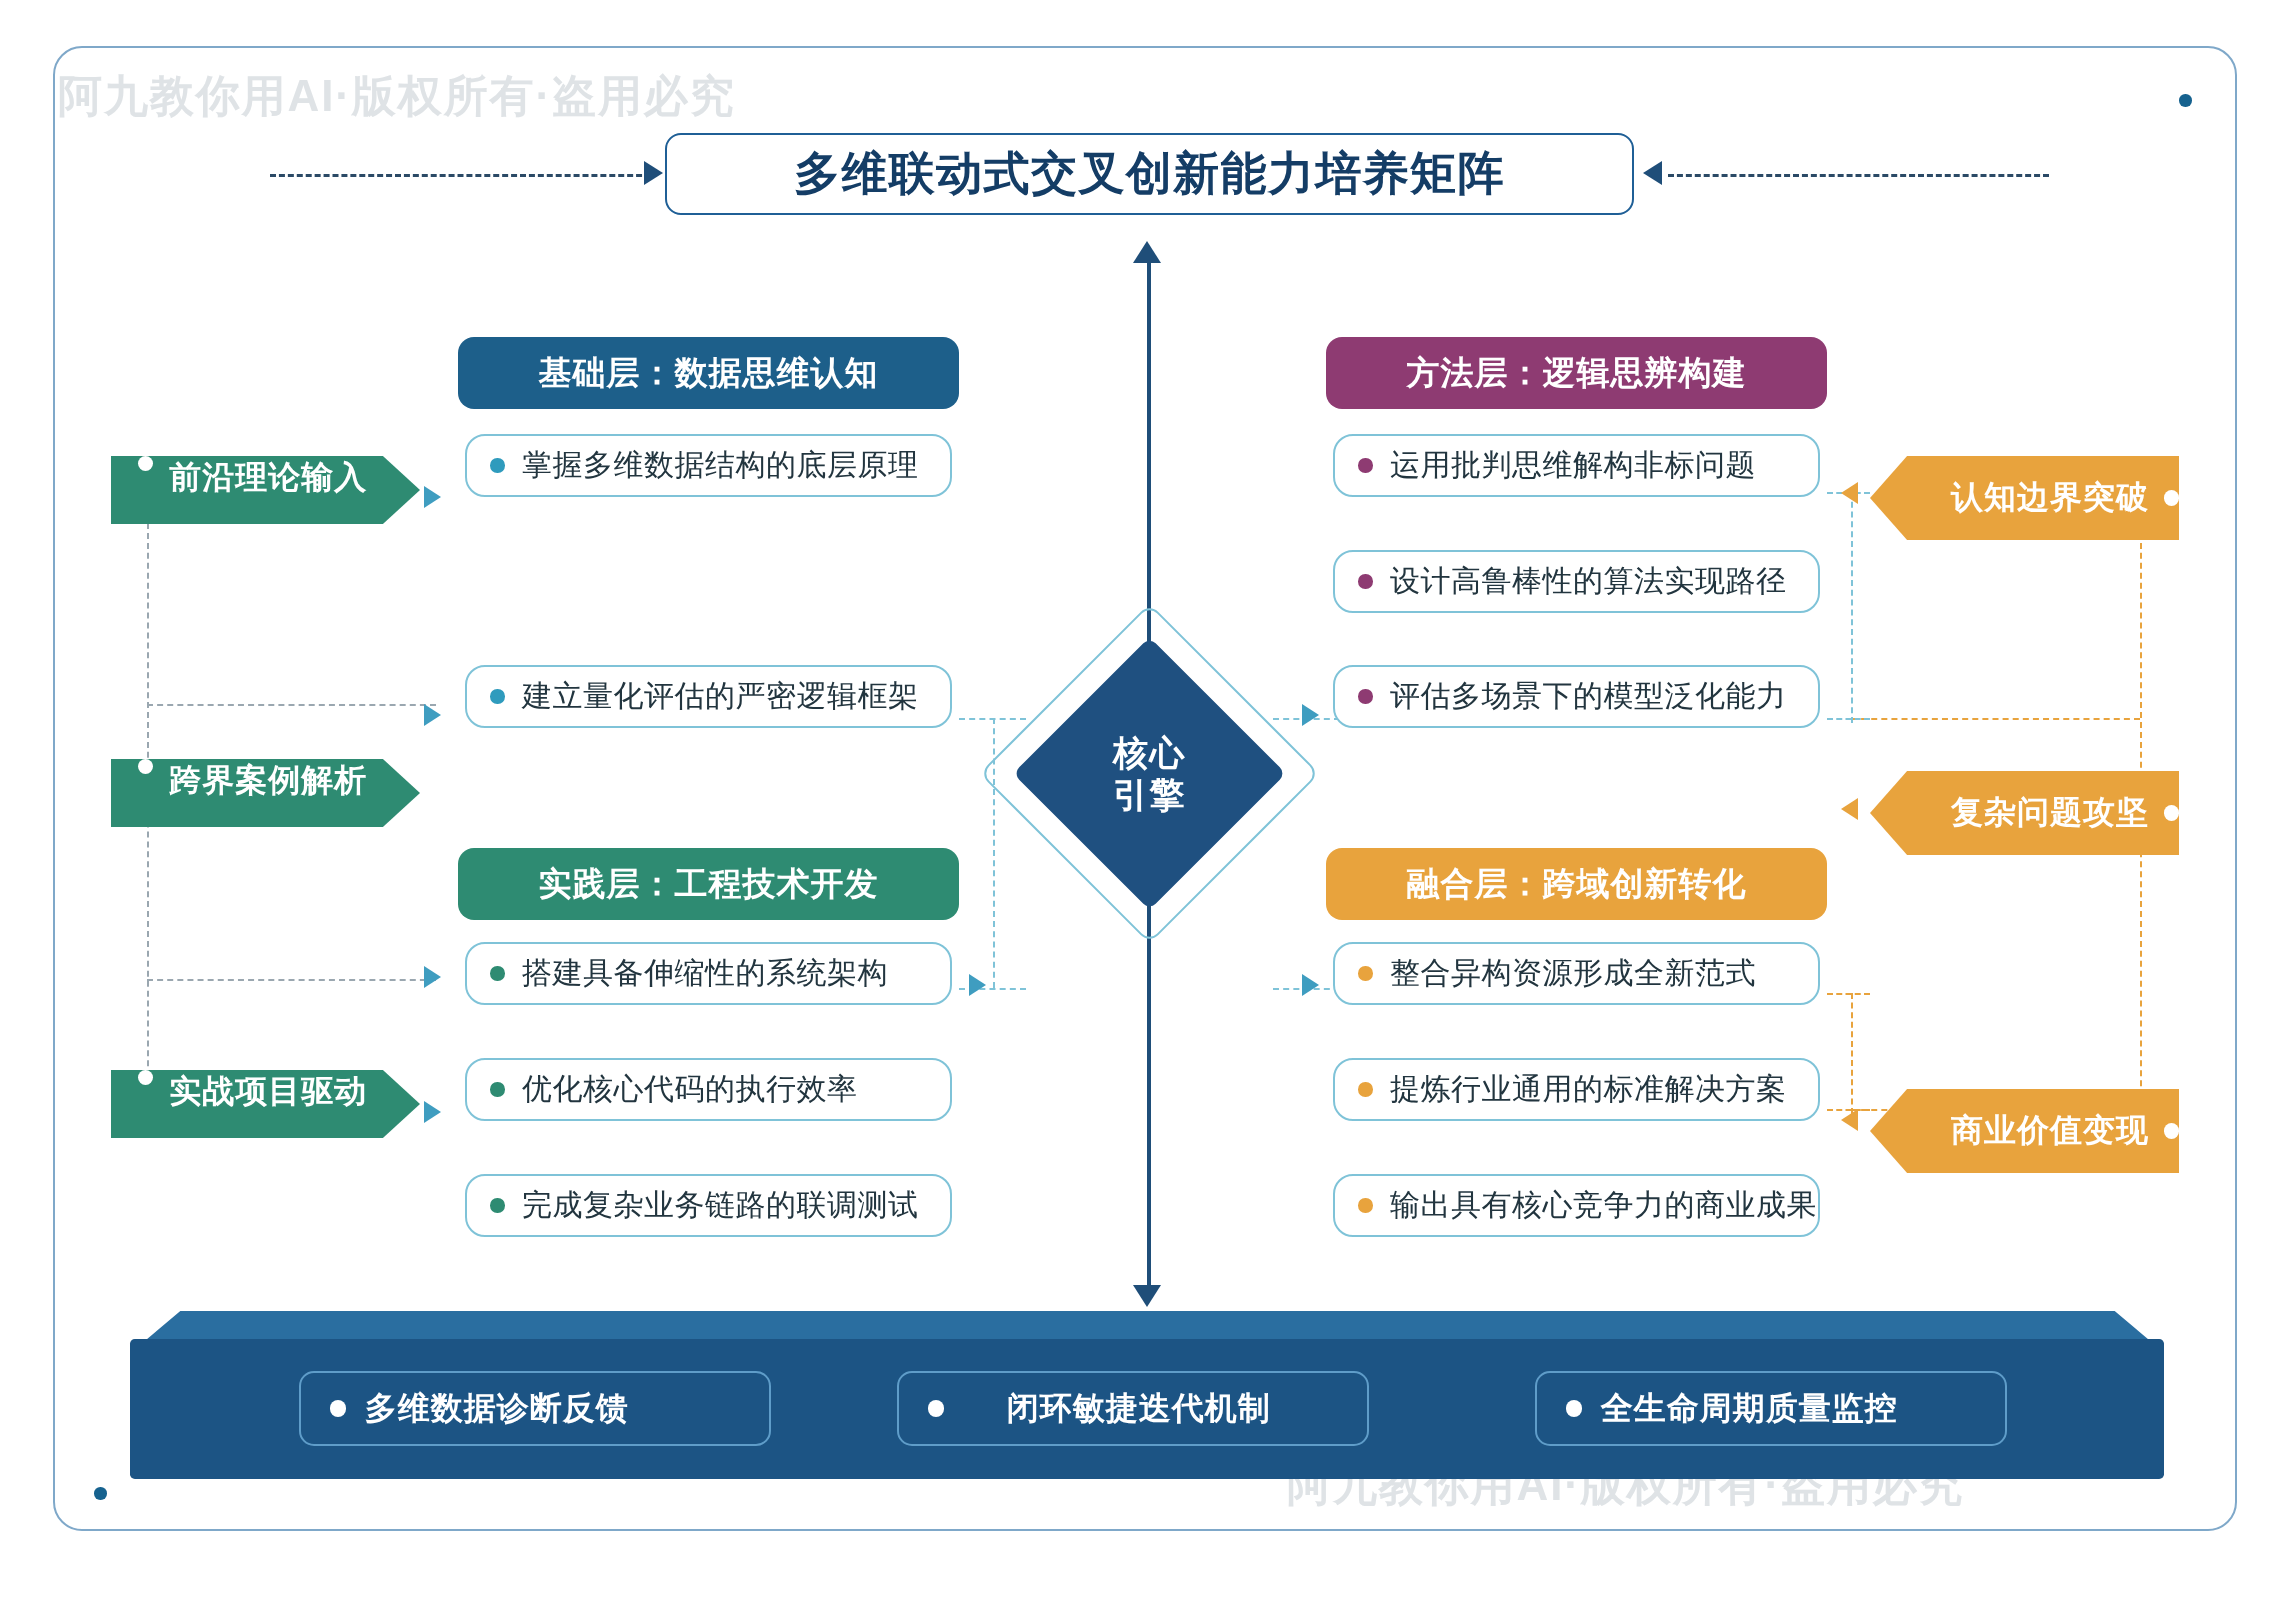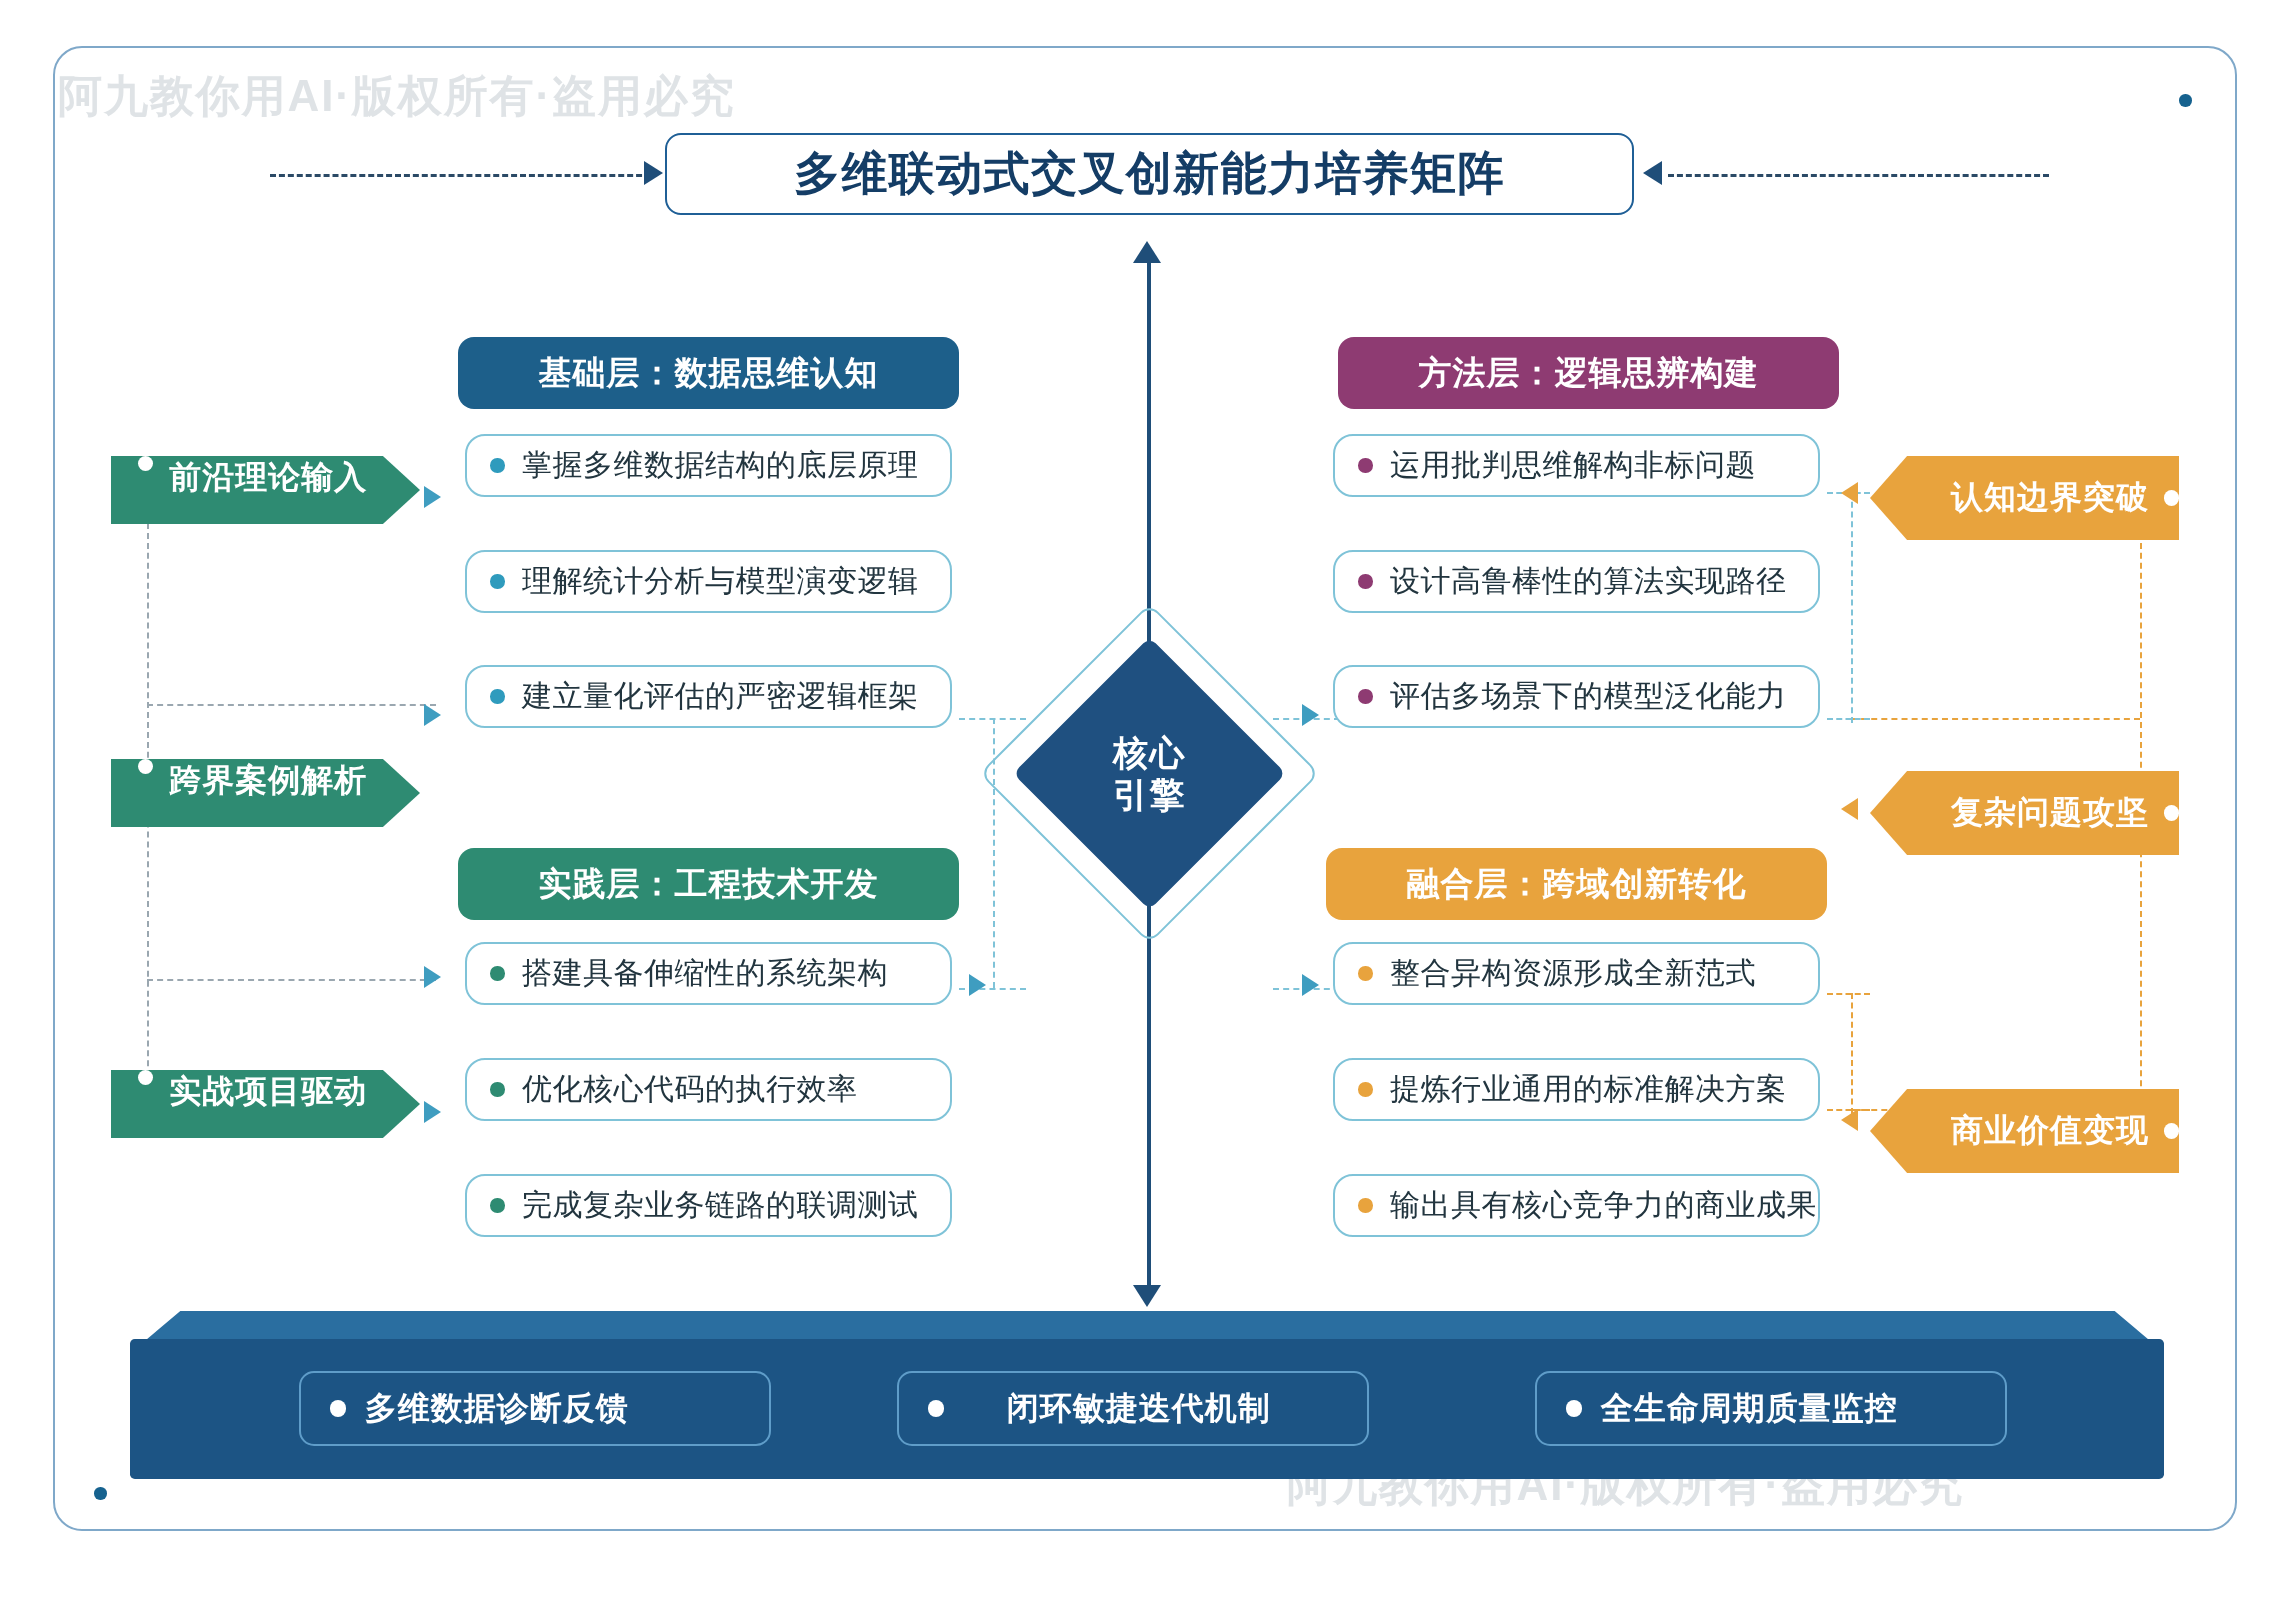--- a/index.html
+++ b/index.html
@@ -101,21 +101,21 @@
     align-items: center;
     justify-content: center;
     color: #ffffff;
     font-size: 33px;
     font-weight: bold;
     letter-spacing: 1px;
     box-sizing: border-box;
     padding: 0 14.5px;
   }
   #sec-foundation { left: 458px; top: 337px;  width: 501px; background: #1d5f8a; }
-  #sec-method     { left: 1326px; top: 337px; width: 501px; background: #8e3b72; margin-left: 12px; }
+  #sec-method     { left: 1326px; top: 337px; width: 501px; background: #8e3b72; }
   #sec-practice   { left: 458px; top: 848px; width: 501px; background: #2e8b72; }
   #sec-fusion     { left: 1326px; top: 848px; width: 501px; background: #e8a33d; }
 
   
   .card {
     position: absolute;
     width: 487px;
     height: 63px;
     border: 2.4px solid #7fc3d8;
     border-radius: 20px;
@@ -375,24 +375,20 @@
     <span class="dot"></span>
   </div>
 
   <div class="sec-header" id="sec-foundation">
     <span>基础层：数据思维认知</span>
   </div>
   <div class="card" style="left:465px; top:434px;">
     <span class="dot dot-blue"></span>
     <span class="txt">掌握多维数据结构的底层原理</span>
   </div>
-  <div class="card" style="left:465px; top:550px;">
-    <span class="dot dot-blue"></span>
-    <span class="txt">理解统计分析与模型演变逻辑</span>
-  </div>
   <div class="card" style="left:465px; top:665px;">
     <span class="dot dot-blue"></span>
     <span class="txt">建立量化评估的严密逻辑框架</span>
   </div>
 
   <div class="sec-header" id="sec-practice">
     <span>实践层：工程技术开发</span>
   </div>
   <div class="card" style="left:465px; top:942px;">
     <span class="dot dot-green"></span>

